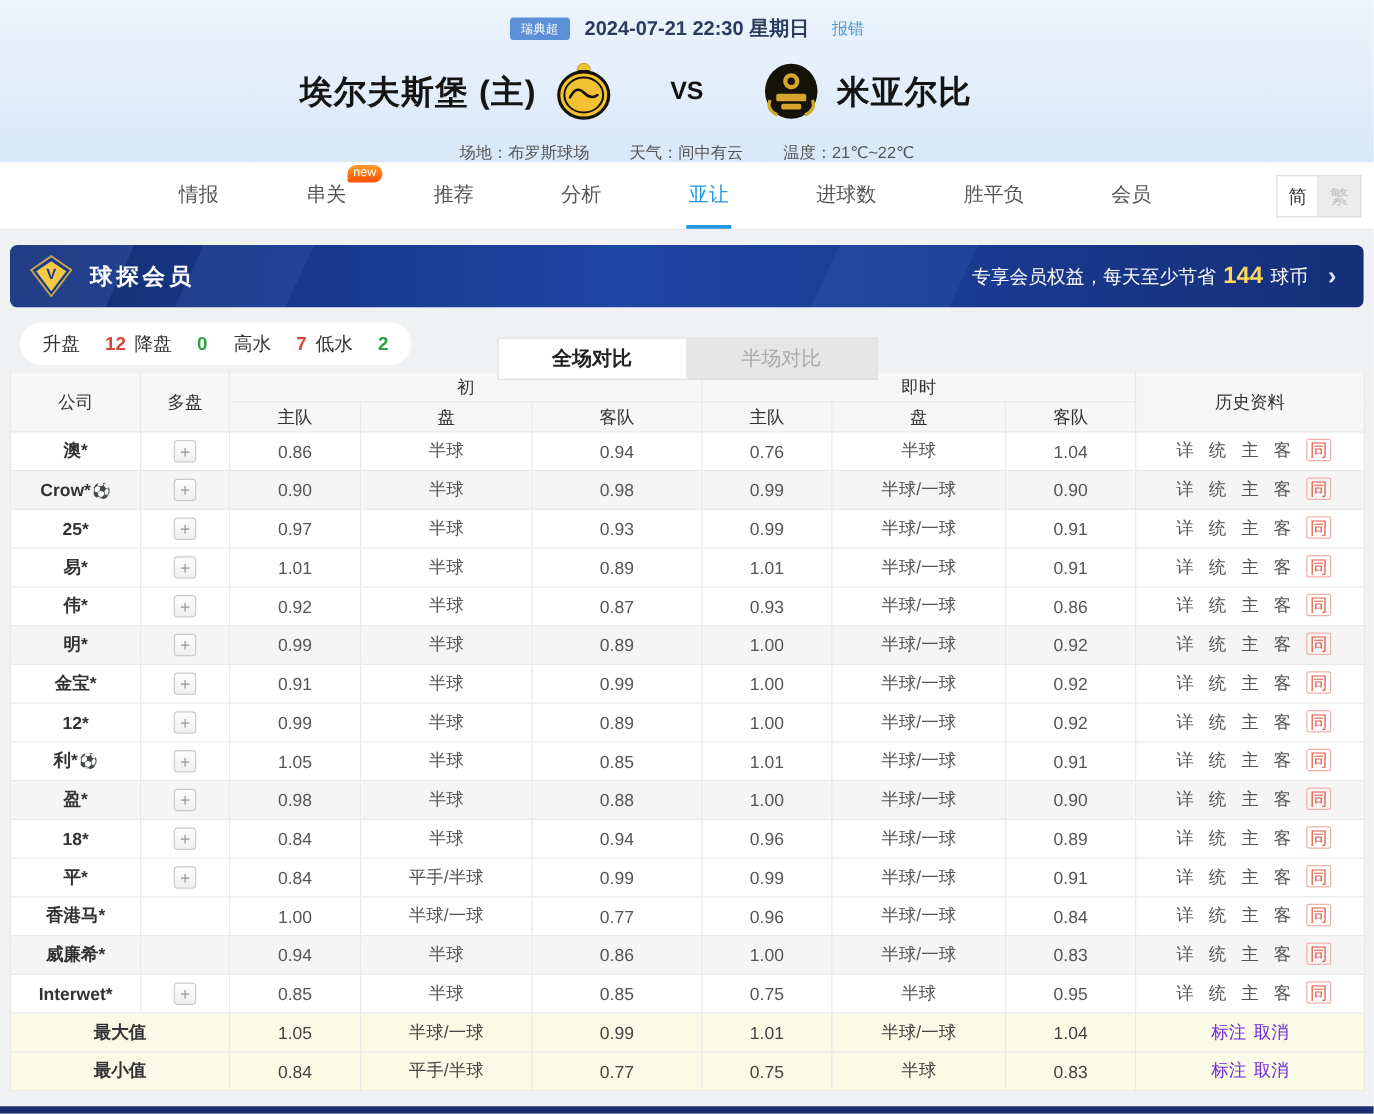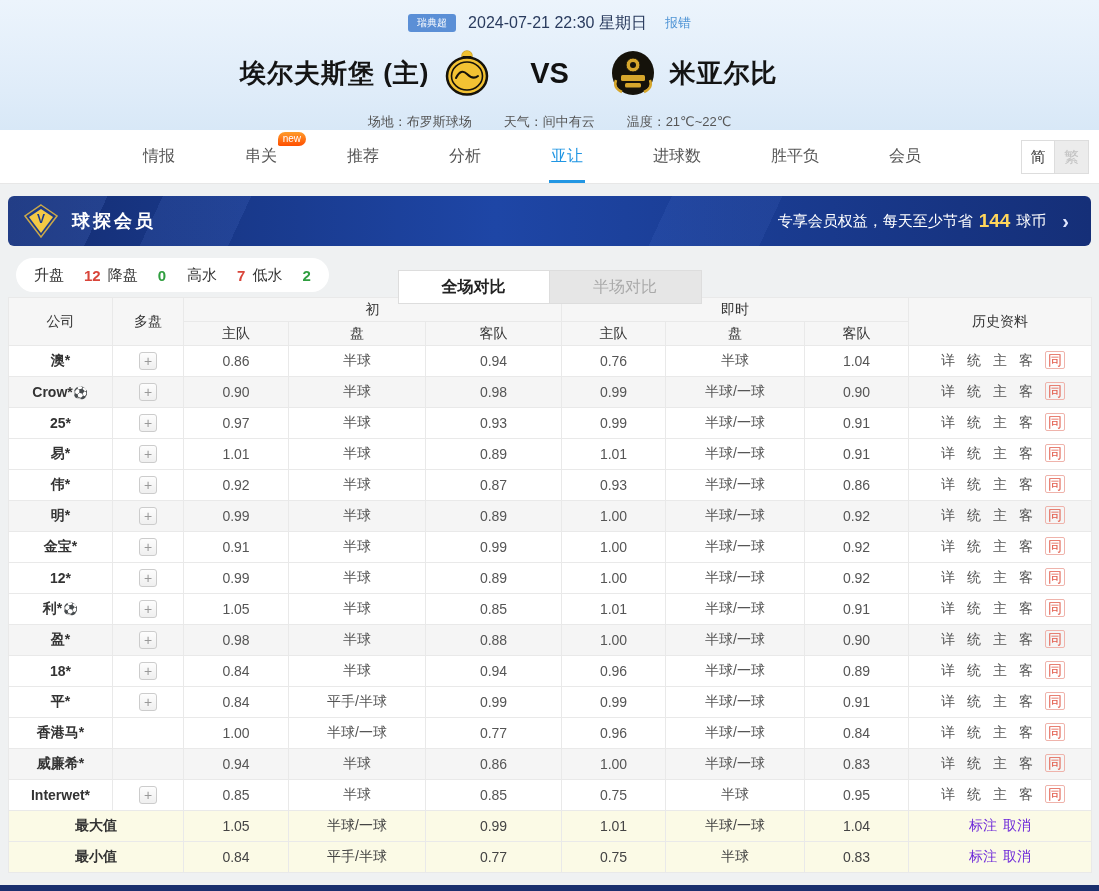--- a/index.html
+++ b/index.html
@@ -7,29 +7,29 @@
     --gold:#ffd65c; --banner-navy:#16337f;
   }
   *{margin:0;padding:0;box-sizing:border-box;}
   body{width:1099px;font-family:"Liberation Sans","DejaVu Sans",sans-serif;background:#fff;color:#333;}
   .page{width:1099px;height:891px;display:flex;flex-direction:column;overflow:hidden;}
 
   
   .match-header{height:130px;background:linear-gradient(180deg,#ecf4fc 0%,#dfecf9 70%,#d8e8f7 100%);padding-top:11px;}
   .top-line{display:flex;align-items:center;justify-content:center;gap:12px;height:24px;}
   .league-badge{background:#5b8fd6;color:#fff;font-size:10px;padding:2px 9px;border-radius:3px;cursor:pointer;}
-  .match-date{font-size:16px;color:#2a3b5e;font-weight:400;text-align:center;}
+  .match-date{font-size:16px;color:#2a3b5e;font-weight:700;text-align:center;}
   .report-error{font-size:13px;color:#4f94d5;cursor:pointer;margin-left:6px;}
   .teams-line{display:flex;align-items:center;justify-content:center;margin-top:14px;height:48px;}
   .team{display:flex;align-items:center;gap:14px;width:445px;}
   .team.home{justify-content:flex-end;}
   .team.away{justify-content:flex-start;}
   .team-name{font-size:26px;font-weight:700;color:#141414;letter-spacing:1px;}
   .team-logo{width:46px;height:46px;flex:0 0 46px;}
-  .vs{width:120px;text-align:center;font-size:29px;font-weight:800;color:#111;}
+  .vs{width:120px;text-align:center;font-size:20px;font-weight:800;color:#111;}
   .venue-line{display:flex;justify-content:center;gap:32px;margin-top:16px;font-size:13px;color:#555;}
 
   
   .nav{position:relative;height:54px;background:#fff;border-bottom:1px solid #e7e7e7;display:flex;align-items:stretch;padding-left:140px;gap:64px;}
   .nav-tab{position:relative;display:flex;align-items:center;font-size:16px;color:#555;cursor:pointer;padding:0 3px;}
   .nav-tab.active{color:var(--accent);}
   .nav-tab.active::after{content:"";position:absolute;left:50%;transform:translateX(-50%);bottom:0;width:36px;height:3px;background:var(--accent);}
   .new-badge{position:absolute;top:2px;right:-26px;background:linear-gradient(180deg,#ff9d2b,#ff4e00);color:#fff;font-size:10px;line-height:14px;padding:0 5px;border-radius:8px 8px 8px 2px;}
   .lang-toggle{position:absolute;right:10px;top:10px;display:flex;}
   .lang-btn{width:34px;height:34px;display:flex;align-items:center;justify-content:center;font-size:15px;border:1px solid #ddd;cursor:pointer;}

